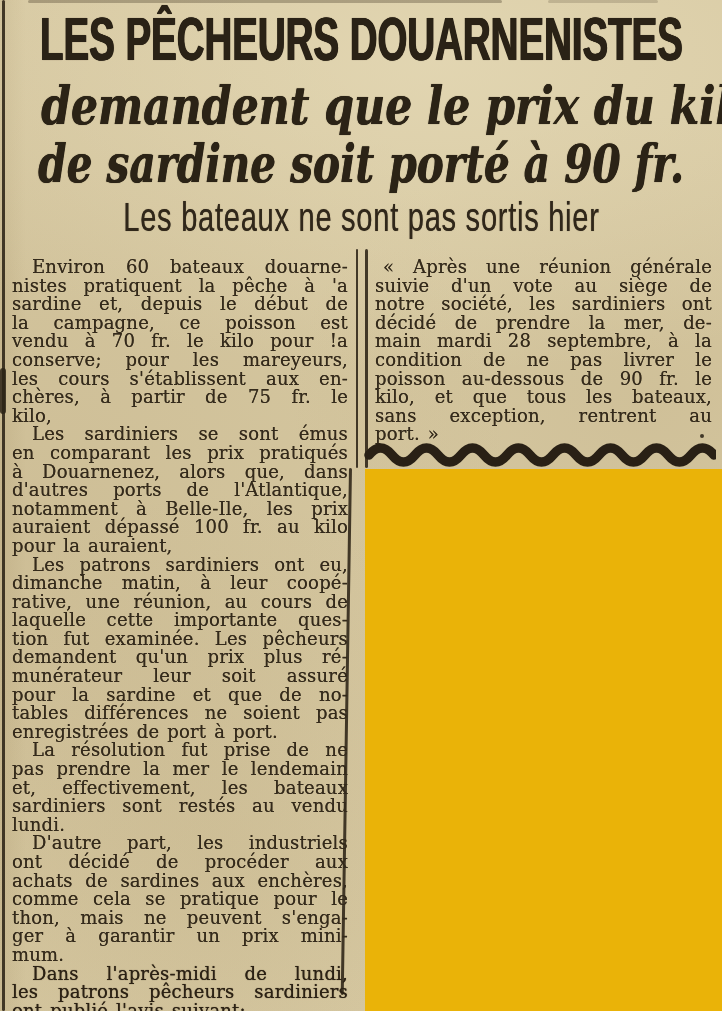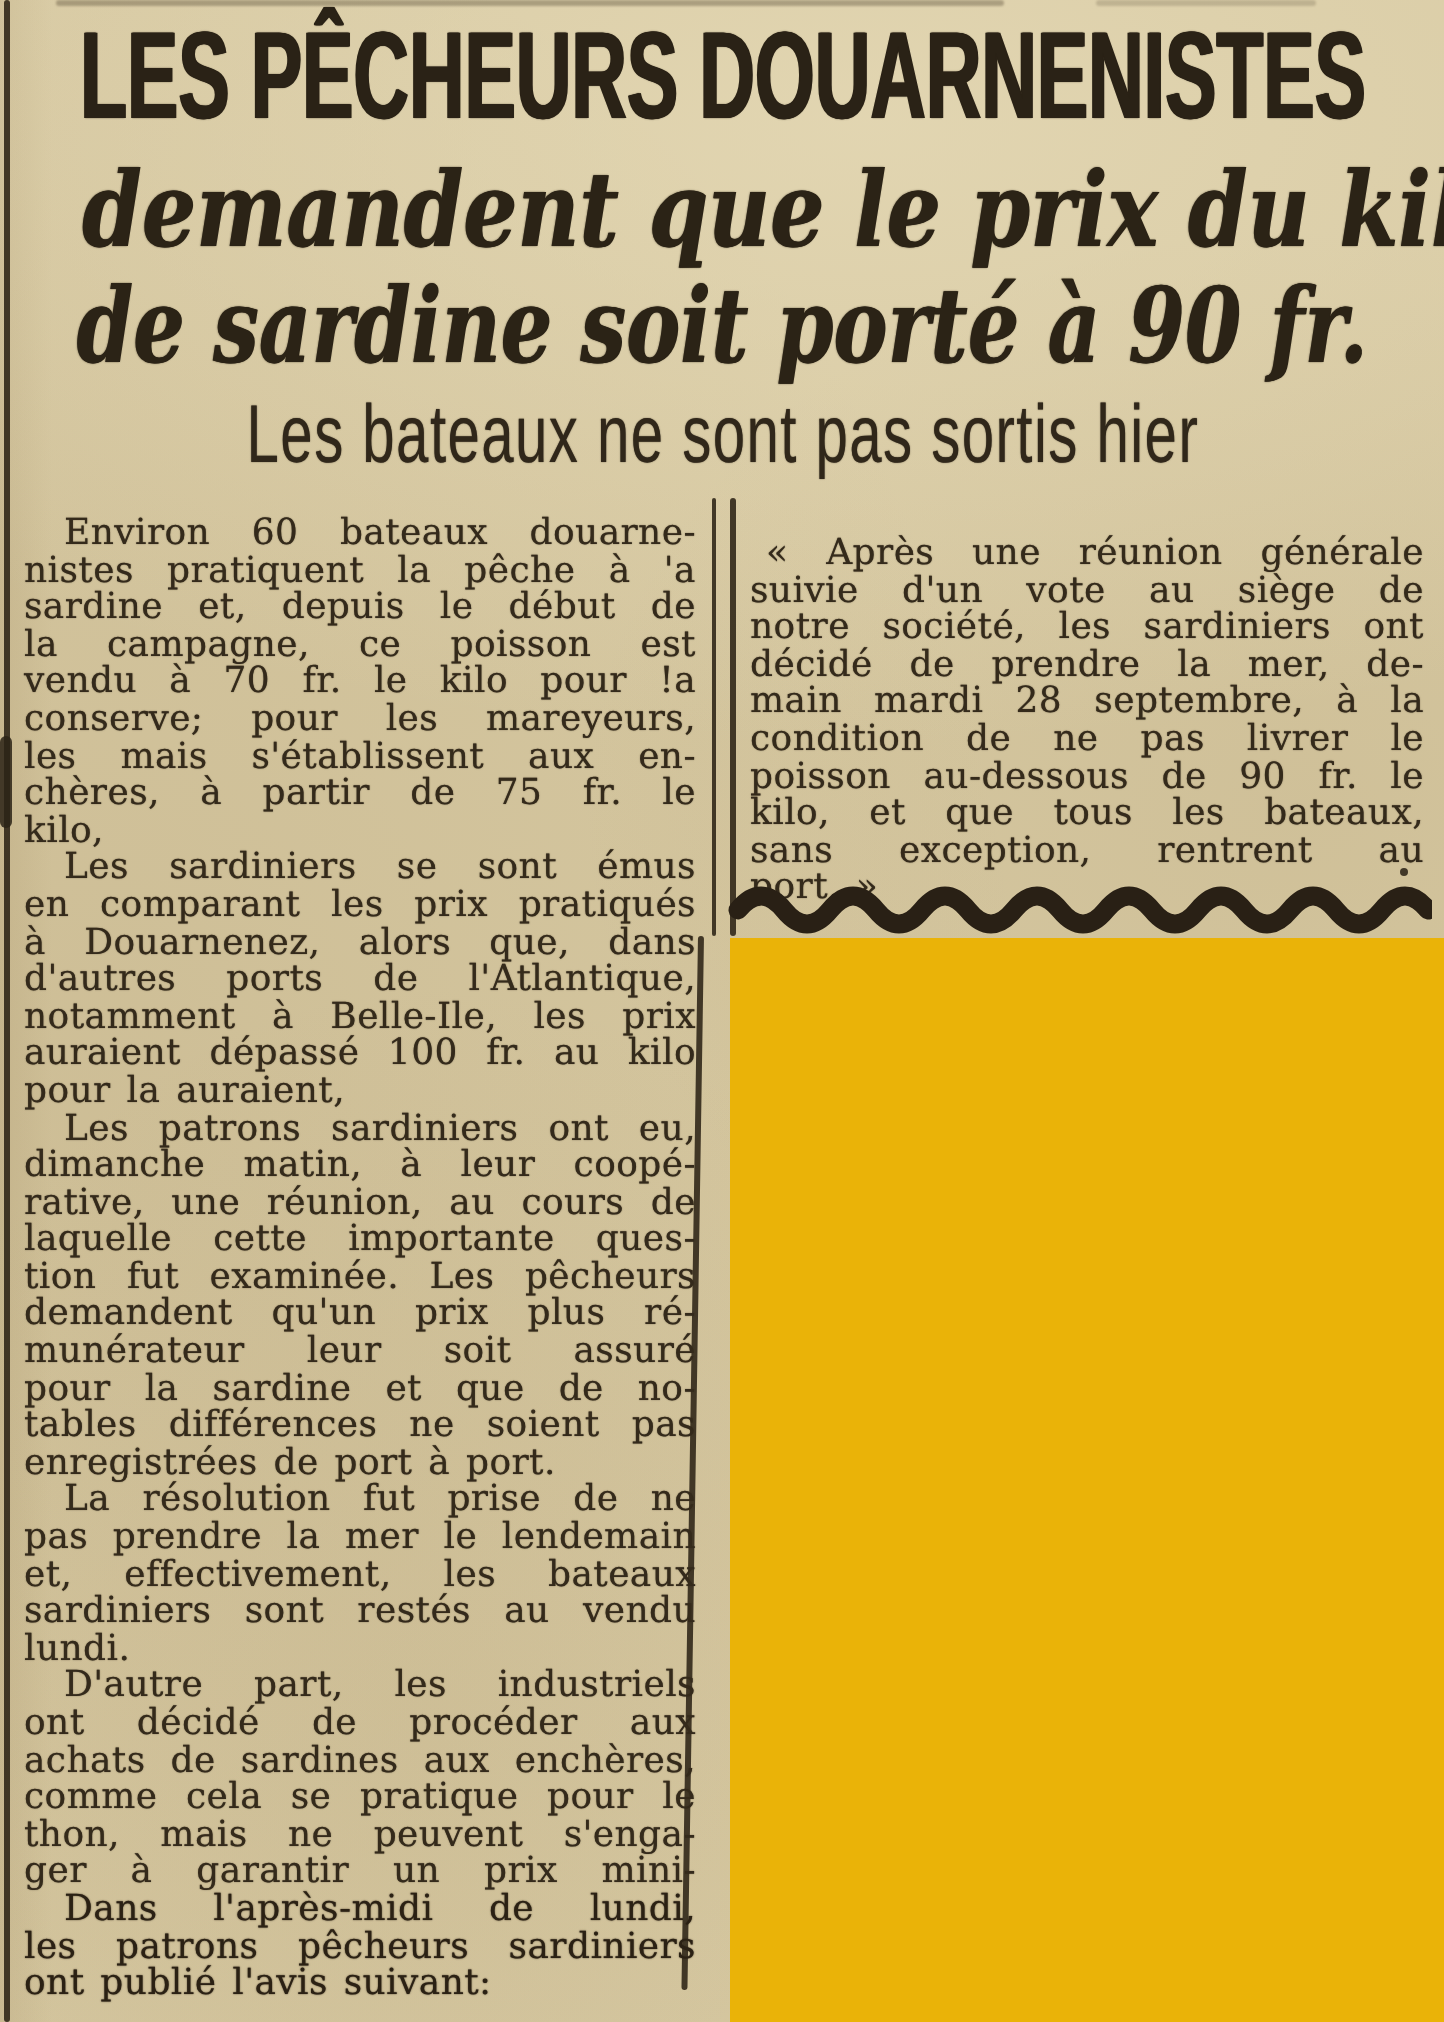--- a/index.html
+++ b/index.html
@@ -52,21 +52,21 @@
   .sub{
     font-family:"Liberation Sans", sans-serif;font-weight:400;font-size:41px;
     color:#30271a;transform:scaleX(0.71);letter-spacing:1px;
     text-shadow:0 0 0.8px rgba(48,39,26,.8);
   }
 
   
   .col{position:absolute;top:258px;color:#342a1b;font-size:18px;
        text-shadow:0 0 0.6px rgba(52,42,27,0.8);letter-spacing:0.2px;}
   .col-left{left:12px;width:336px;}
-  .col-right{left:375px;width:337px;margin-top:10px;}
+  .col-right{left:375px;width:337px;}
   .para{margin:0;}
   .para.heavy{font-weight:400;color:#2b2114;text-shadow:0 0 0.8px rgba(43,33,20,0.9);}
   .tline{
     height:18.6px;line-height:18.6px;
     text-align:justify;text-align-last:justify;text-justify:inter-word;
   }
   .tline.last{text-align-last:left;word-spacing:2px;}
   .tline.first{padding-left:20px;}
   .col-right .tline.first{padding-left:8px;}
 
@@ -102,21 +102,21 @@
   </header>
 
   <div class="col col-left" id="col-left">
       <div class="para">
         <div class="tline first">Environ 60 bateaux douarne-</div>
         <div class="tline">nistes pratiquent la pêche à 'a</div>
         <div class="tline">sardine et, depuis le début de</div>
         <div class="tline">la campagne, ce poisson est</div>
         <div class="tline">vendu à 70 fr. le kilo pour !a</div>
         <div class="tline">conserve; pour les mareyeurs,</div>
-        <div class="tline">les mais s'établissent aux en-</div>
+        <div class="tline">les cours s'établissent aux en-</div>
         <div class="tline">chères, à partir de 75 fr. le</div>
         <div class="tline last">kilo,</div>
       </div>
       <div class="para">
         <div class="tline first">Les sardiniers se sont émus</div>
         <div class="tline">en comparant les prix pratiqués</div>
         <div class="tline">à Douarnenez, alors que, dans</div>
         <div class="tline">d'autres ports de l'Atlantique,</div>
         <div class="tline">notamment à Belle-Ile, les prix</div>
         <div class="tline">auraient dépassé 100 fr. au kilo</div>
@@ -141,20 +141,21 @@
         <div class="tline">sardiniers sont restés au vendu</div>
         <div class="tline last">lundi.</div>
       </div>
       <div class="para">
         <div class="tline first">D'autre part, les industriels</div>
         <div class="tline">ont décidé de procéder aux</div>
         <div class="tline">achats de sardines aux enchères,</div>
         <div class="tline">comme cela se pratique pour le</div>
         <div class="tline">thon, mais ne peuvent s'enga-</div>
         <div class="tline">ger à garantir un prix mini-</div>
+        <div class="tline last">mum.</div>
       </div>
       <div class="para heavy">
         <div class="tline first">Dans l'après-midi de lundi,</div>
         <div class="tline">les patrons pêcheurs sardiniers</div>
         <div class="tline last">ont publié l'avis suivant:</div>
       </div>
     </div>
   <div class="col col-right" id="col-right">
       <div class="para">
         <div class="tline first">« Après une réunion générale</div>

